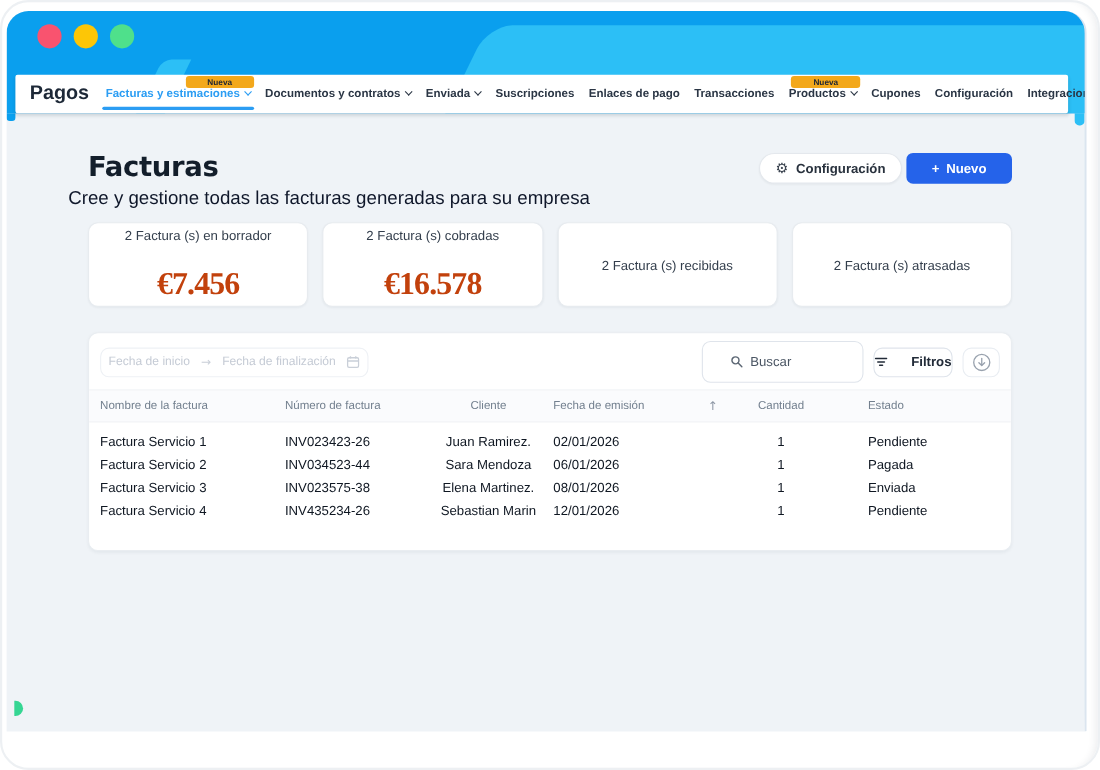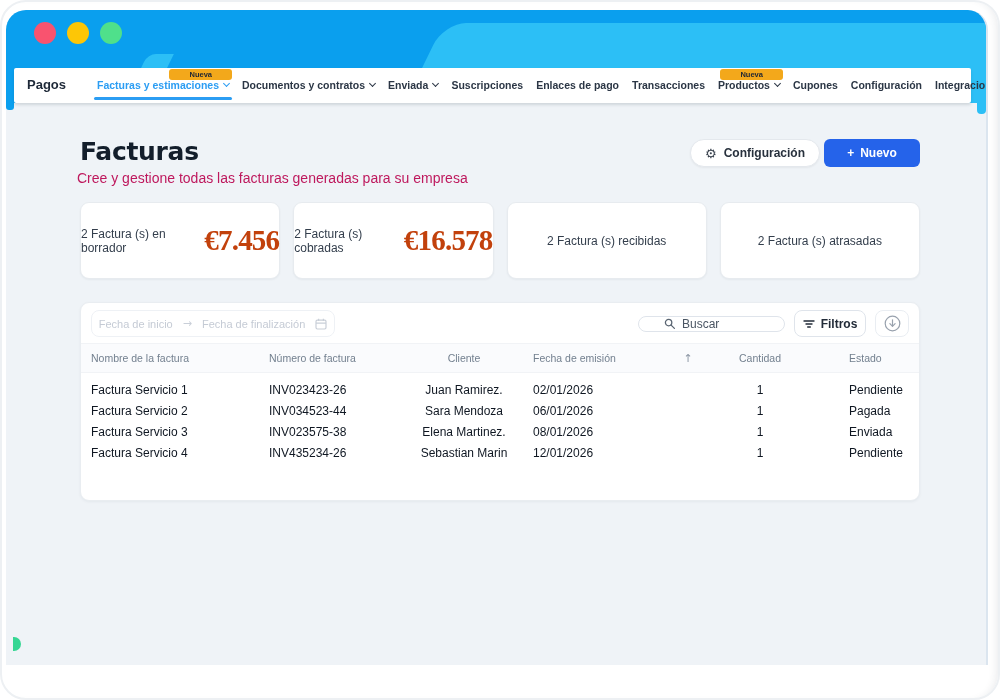--- a/index.html
+++ b/index.html
@@ -20,70 +20,70 @@
   .lights { position:absolute; left:28px; top:12px; display:flex; gap:11px; z-index:3; }
   .light { width:22px; height:22px; border-radius:50%; }
   .light.red{ background:#f9536f; } .light.yellow{ background:#fdc606; } .light.green{ background:#4fe08b; }
   .tail-left { position:absolute; left:0; top:93px; width:8px; height:7px; background:#0a9fee; border-radius:0 0 3px 3px; }
   .tail-right { position:absolute; right:0; top:93px; width:9px; height:11px; background:#2cbff6; border-radius:0 0 4px 4px; }
 
   
   .navbar { position:absolute; top:58px; left:8px; right:15px; height:35px; background:#fff; z-index:6;
             display:flex; align-items:center; gap:13px; padding:0 10px 2px 13px;
             box-shadow:0 2px 3px rgba(20,40,60,.14); border-radius:2px; white-space:nowrap; }
-  .brand { font-size:13px; font-weight:700; color:#1d2837; margin-right:18px; }
+  .brand { font-size:18px; font-weight:700; color:#1d2837; margin-right:2px; }
   .nav-item { position:relative; display:flex; align-items:center; gap:5px; font-size:10.5px; font-weight:600;
               color:#2b3645; cursor:pointer; }
   .nav-item.active { color:#2b9df3; }
   .nav-item.active::after { content:""; position:absolute; left:-3px; right:-3px; bottom:-9px; height:3px;
               background:#2b9df3; border-radius:2px; }
   .chev { width:5px; height:5px; border-right:1.5px solid currentColor; border-bottom:1.5px solid currentColor;
           transform:rotate(45deg); margin-top:-3px; flex:none; }
   .badge { position:absolute; top:-10px; right:-3px; background:#f3a81b; color:#222834; font-size:7.5px;
            font-weight:700; padding:2px 20px; border-radius:3px; line-height:1; }
 
   
   .page-title { position:absolute; left:74px; top:127px; font-size:25px; font-weight:700; color:#131e2b;
                 letter-spacing:-.3px; font-family:"DejaVu Sans","Liberation Sans",sans-serif; }
-  .page-sub { position:absolute; left:71px; top:160px; font-size:14px; color:#be185d; }
+  .page-sub { position:absolute; left:56px; top:160px; font-size:17px; color:#0f172a; }
   .btn-config { position:absolute; right:166px; top:129px; height:28px; padding:0 14px; display:flex; align-items:center;
                 gap:7px; background:#fff; border:1px solid #e4e8ed; border-radius:14px; font-size:12px; font-weight:600;
                 color:#28313d; box-shadow:0 1px 2px rgba(0,0,0,.05); cursor:pointer; }
   .gear { font-family:"DejaVu Sans",sans-serif; font-size:13px; color:#39424e; line-height:1; }
   .btn-new { position:absolute; right:66px; top:129px; height:28px; width:96px; background:#2563ea; color:#fff;
              border-radius:6px; display:flex; align-items:center; justify-content:center; gap:6px; font-size:12px;
              font-weight:600; cursor:pointer; }
 
   
   .stats { position:absolute; left:74px; right:66px; top:192px; display:grid; grid-template-columns:repeat(4,1fr); gap:13px; }
   .stat-card { background:#fff; border:1px solid #e7ebef; border-radius:9px; height:77px; display:flex;
-               flex-direction:row; align-items:center; justify-content:center; gap:21px;
+               flex-direction:column; align-items:center; justify-content:center; gap:21px;
                box-shadow:0 1px 2px rgba(16,30,54,.05); }
   .stat-label { font-size:12px; color:#333e4c; }
   .stat-value { font-size:29px; font-weight:800; color:#c2410c; letter-spacing:-.8px;
                 font-family:Liberation Serif, serif; }
 
   
   .table-card { position:absolute; left:74px; right:66px; top:292px; height:199px; background:#fff;
                 border:1px solid #e9edf1; border-radius:9px; box-shadow:0 1px 3px rgba(16,30,54,.05); overflow:hidden; }
   .filter-row { display:flex; align-items:center; gap:9px; padding:7px 10px 6px 10px; }
   .date-range { width:244px; height:27px; border:1px solid #eef1f5; border-radius:8px; display:flex; align-items:center;
                 justify-content:center; gap:10px; font-size:11px; color:#c5cbd5; cursor:pointer; }
   .date-arrow { color:#c9cfd8; font-family:"DejaVu Sans",sans-serif; font-size:11px; }
-  .search-box { margin-left:auto; width:147px; height:16px; border:1px solid #dfe4eb; border-radius:8px;
+  .search-box { margin-left:auto; width:147px; height:38px; border:1px solid #dfe4eb; border-radius:8px;
                 display:flex; align-items:center; gap:6px; padding:0 25px; }
   .search-box input { border:none; outline:none; width:100%; font-size:12px; color:#4a5563;
                 font-family:"Liberation Sans",sans-serif; background:transparent; }
   .search-box input::placeholder { color:#4a5563; opacity:1; }
   .btn-filtros { width:72px; height:27px; border:1px solid #dfe4eb; border-radius:8px; background:#fff; display:flex;
-                 align-items:center; justify-content:center; gap:6px; font-size:12px; font-weight:600; color:#222b38; cursor:pointer; }
+                 align-items:center; justify-content:space-between; gap:6px; font-size:12px; font-weight:600; color:#222b38; cursor:pointer; }
   .btn-download { width:34px; height:27px; border:1px solid #e9edf2; border-radius:8px; background:#fff;
                   display:flex; align-items:center; justify-content:center; cursor:pointer; }
 
-  .grid-cols { display:grid; grid-template-columns:168px 132px 106px 128px 46px 78px 1fr; padding:0 10px; align-items:center;gap:10px; }
+  .grid-cols { display:grid; grid-template-columns:168px 132px 106px 128px 46px 78px 1fr; padding:0 10px; align-items:center; }
   .thead { height:30px; background:#fafbfd; border-top:1px solid #f1f3f6; border-bottom:1px solid #f1f3f6;
            font-size:10.5px; color:#73808f; }
   .trow { height:21px; font-size:12px; color:#0f1722; }
   .tbody { padding-top:6px; }
   .c-center { text-align:center; }
   .c-date { padding-left:6px; }
   .c-estado { padding-left:40px; }
   .sort { color:#8c96a4; font-family:"DejaVu Sans",sans-serif; font-size:11px; }
 
   .green-dot { position:absolute; left:7px; top:627px; width:8px; height:14px; background:#35d693; border-radius:0 8px 8px 0; }

